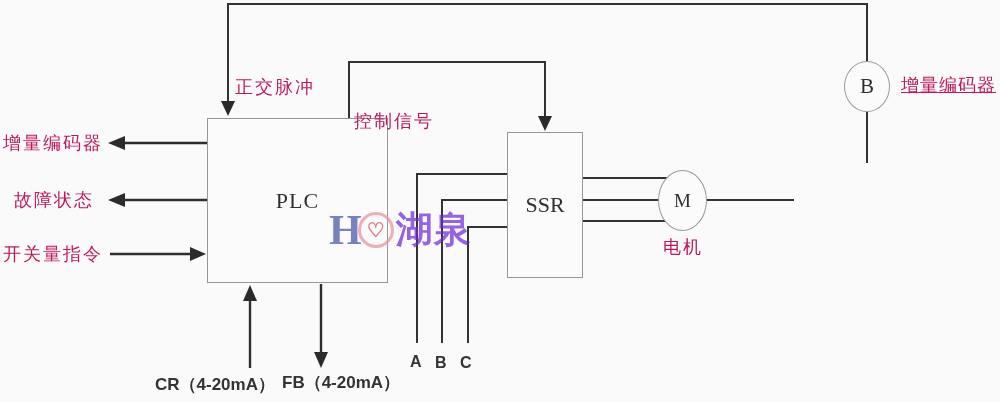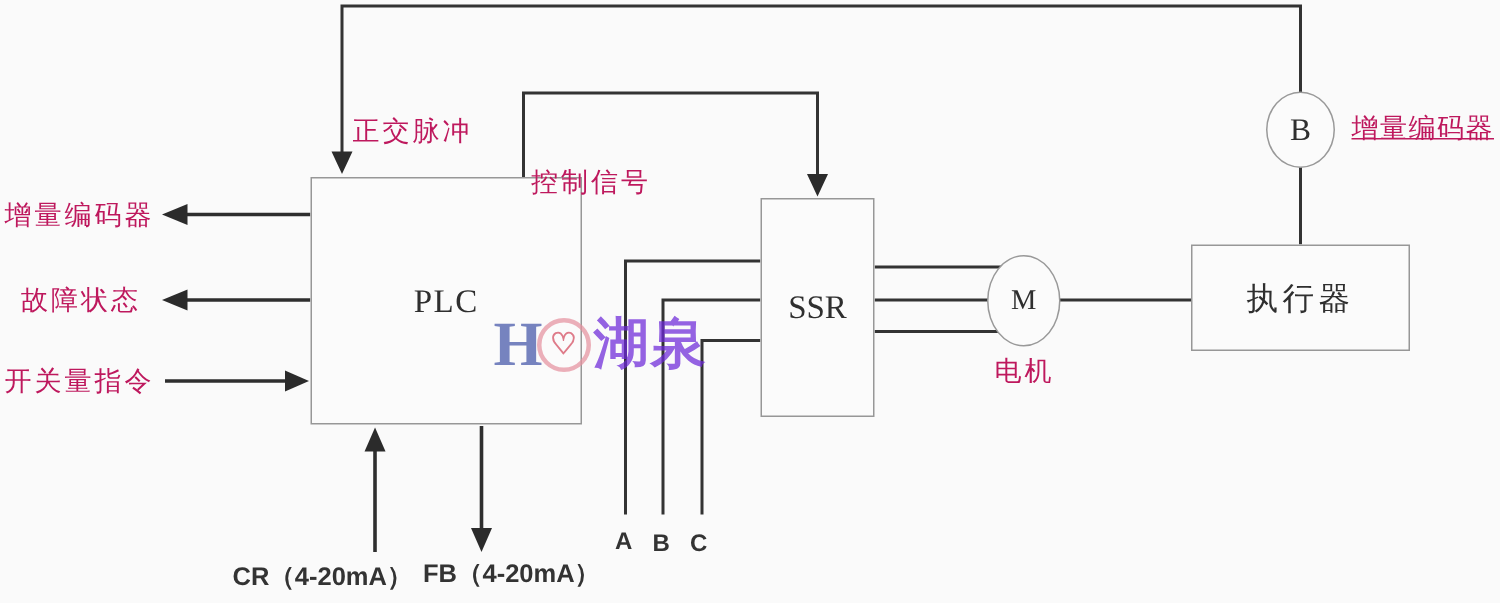--- a/index.html
+++ b/index.html
@@ -165,21 +165,20 @@
     <path class="sig-line" d="M 583 200 H 676"></path>
     <path class="sig-line" d="M 583 221 H 676"></path>
 
     <path class="sig-line" d="M 690 200 H 794"></path>
 
     <path class="sig-line" d="M 867 90 V 163"></path>
   </svg>
 
   <div class="block block-plc">PLC</div>
   <div class="block block-ssr">SSR</div>
-  <div class="block block-act">执行器</div>
   <div class="ellipse ellipse-motor">M</div>
   <div class="ellipse ellipse-encoder">B</div>
 
   <div class="lbl lbl-quadrature">正交脉冲</div>
   <div class="lbl lbl-control">控制信号</div>
   <div class="lbl lbl-status">增量编码器</div>
   <div class="lbl lbl-fault">故障状态</div>
   <div class="lbl lbl-command">开关量指令</div>
   <div class="lbl lbl-sans lbl-cr">CR（4-20mA）</div>
   <div class="lbl lbl-sans lbl-fb">FB（4-20mA）</div>

